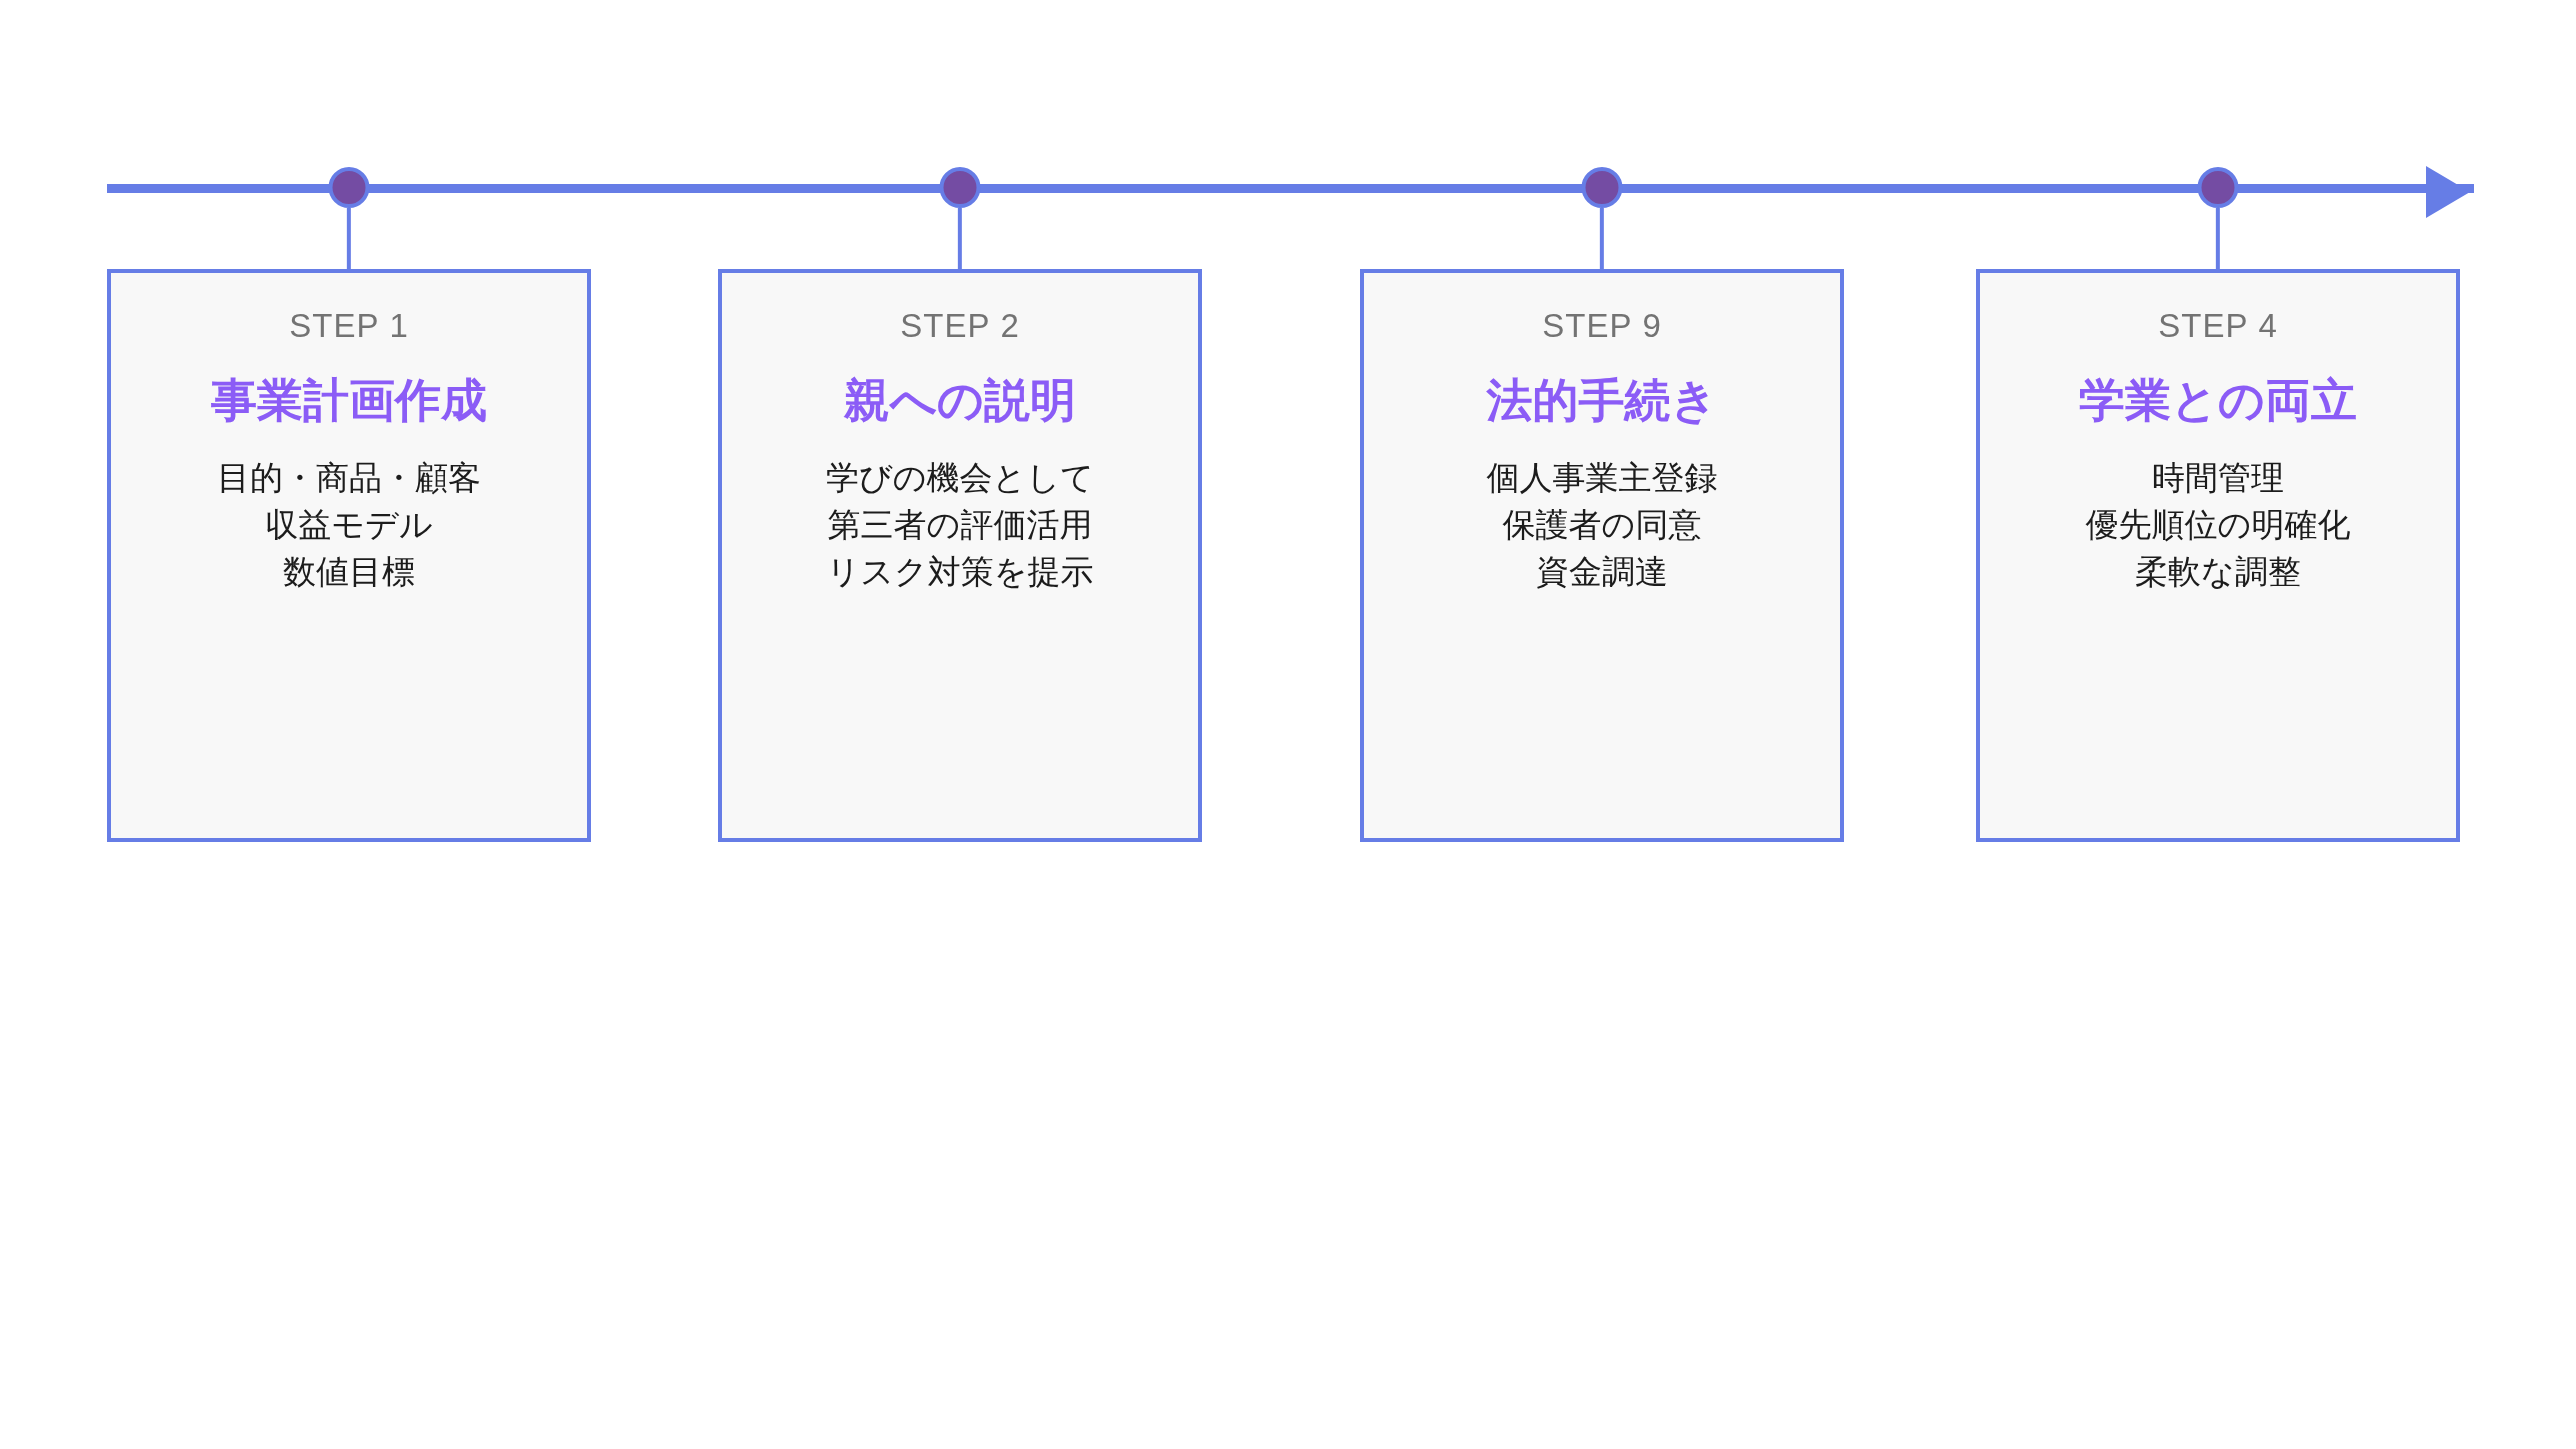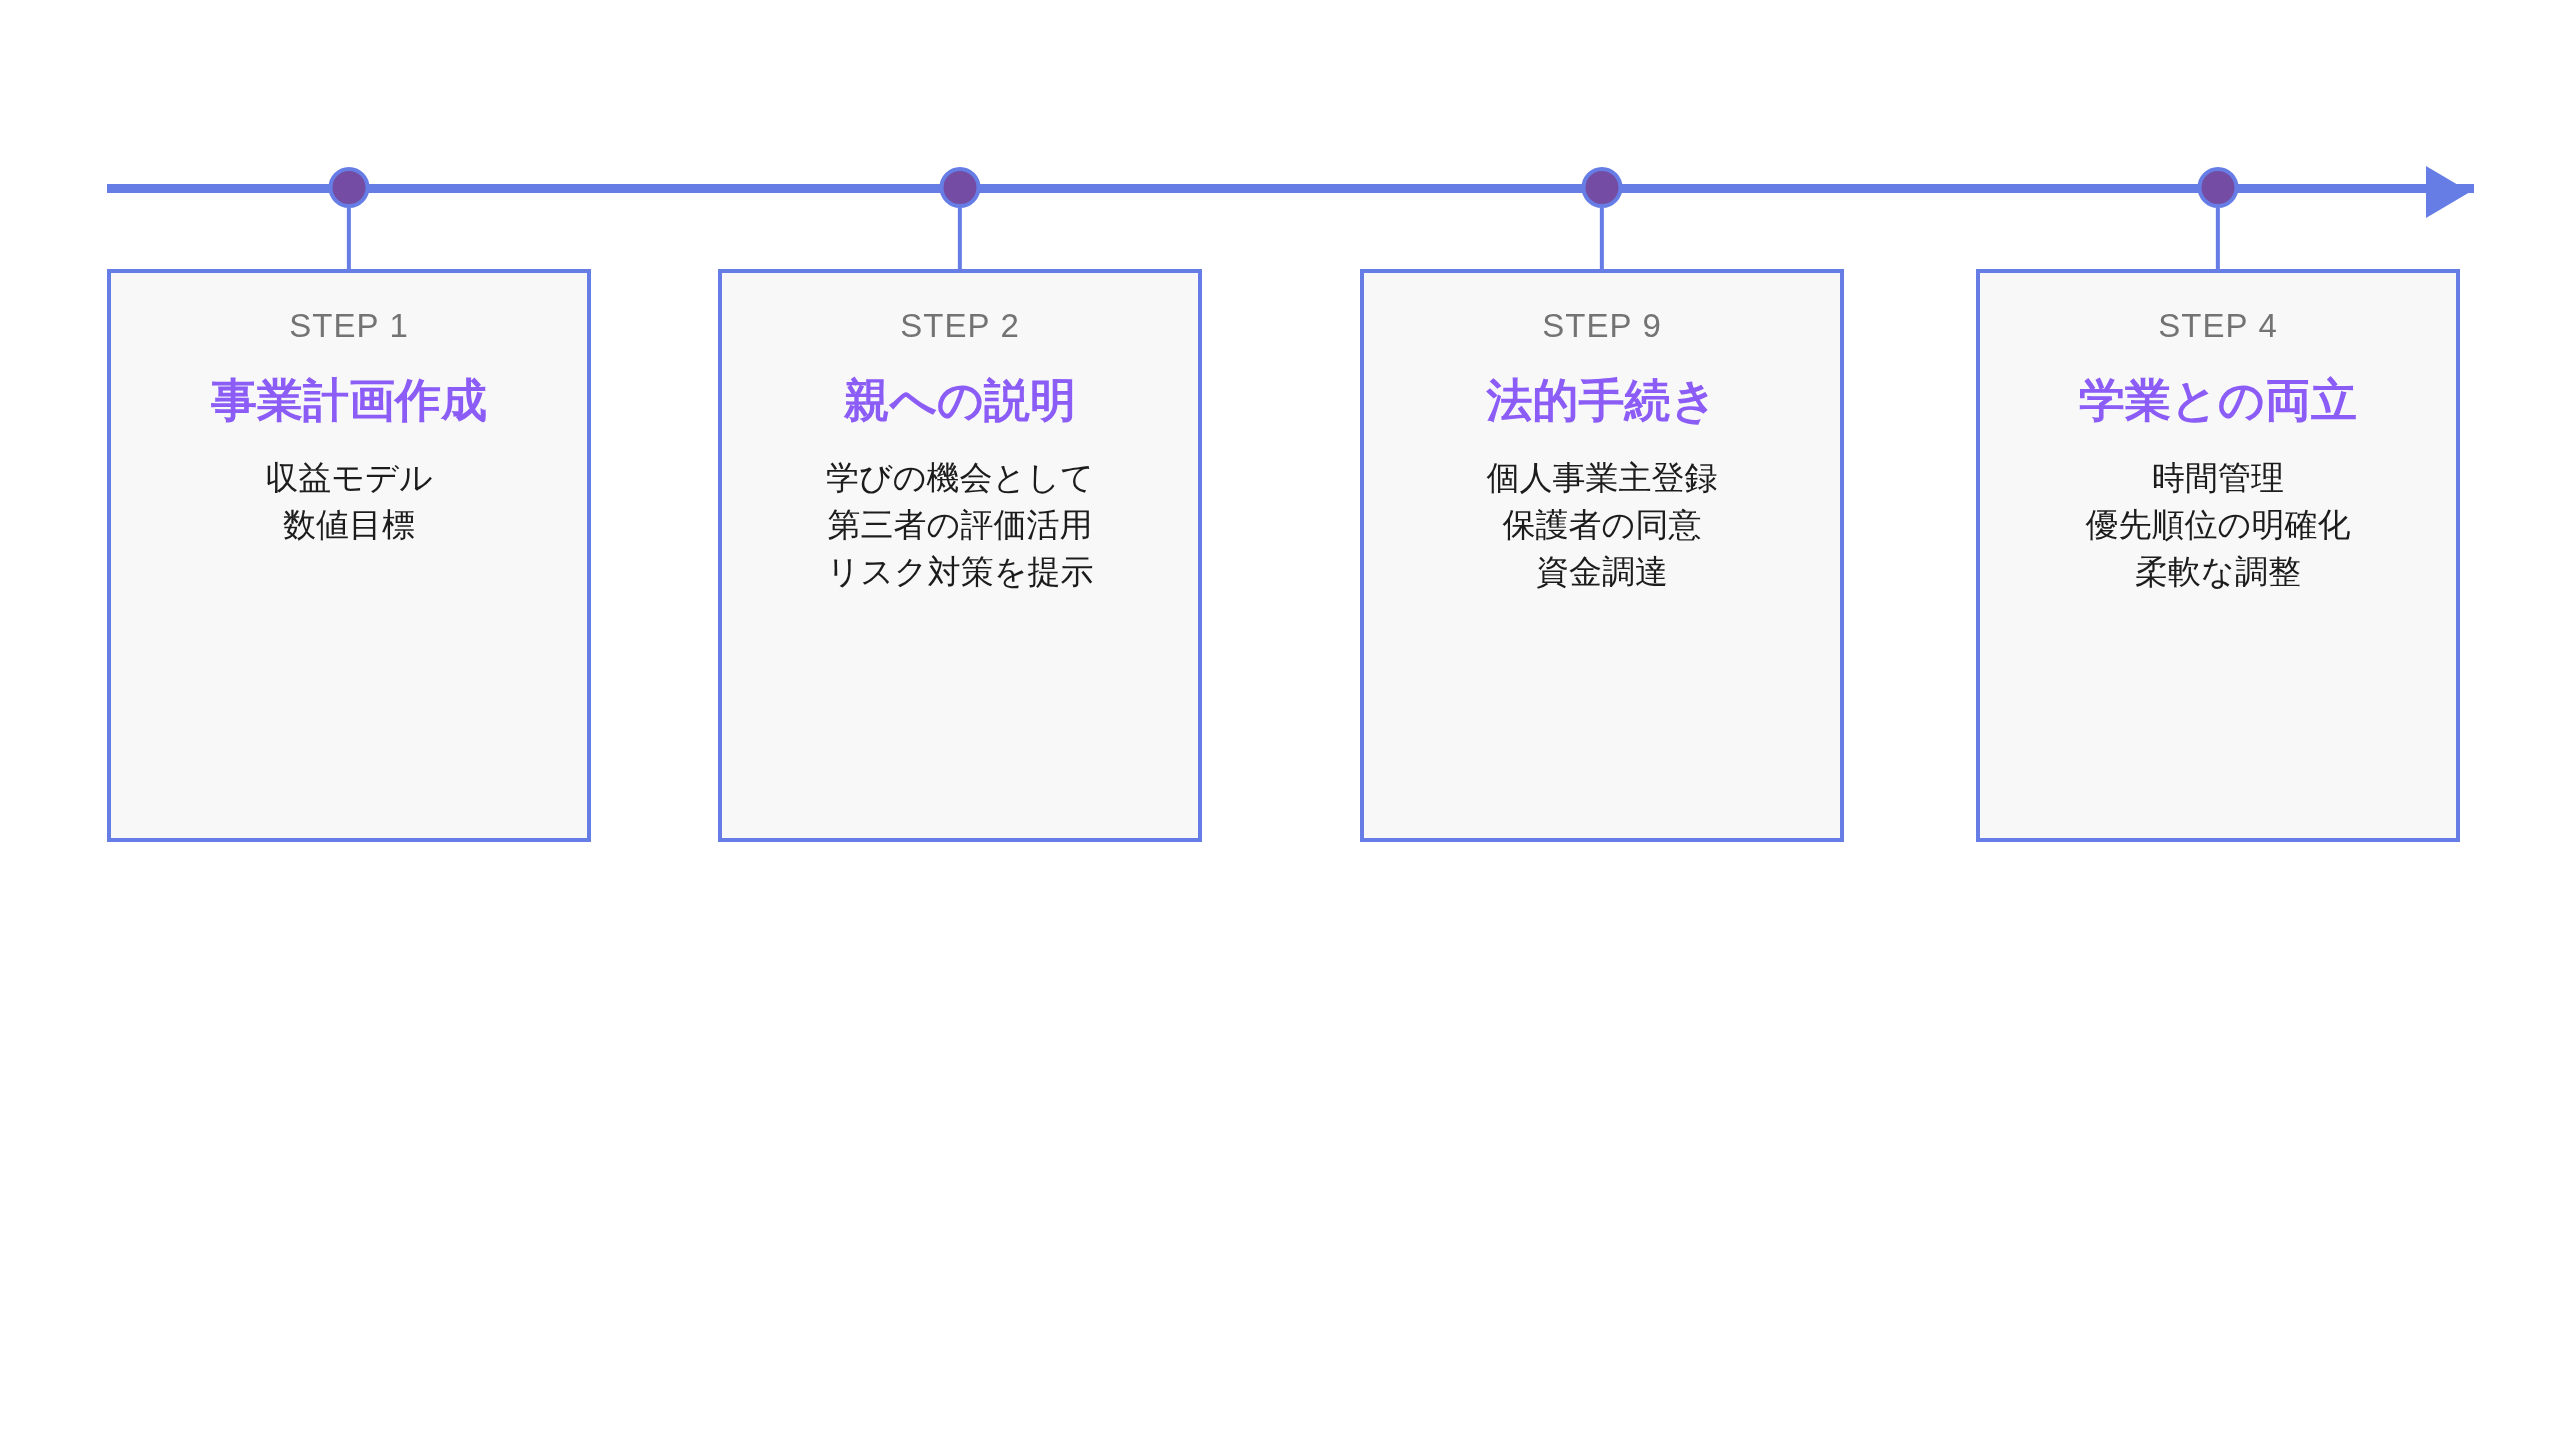--- a/index.html
+++ b/index.html
@@ -109,20 +109,21 @@
   <div class="tl-line"></div>
   <div class="tl-arrow"></div>
 
   <div class="step s0">
     <div class="dot"></div>
     <div class="connector"></div>
     <div class="card">
       <div class="step-label">STEP 1</div>
       <div class="step-title">事業計画作成</div>
       <div class="step-items">
+        <div>目的・商品・顧客</div>
         <div>収益モデル</div>
         <div>数値目標</div>
       </div>
     </div>
   </div>
 
   <div class="step s1">
     <div class="dot"></div>
     <div class="connector"></div>
     <div class="card">

